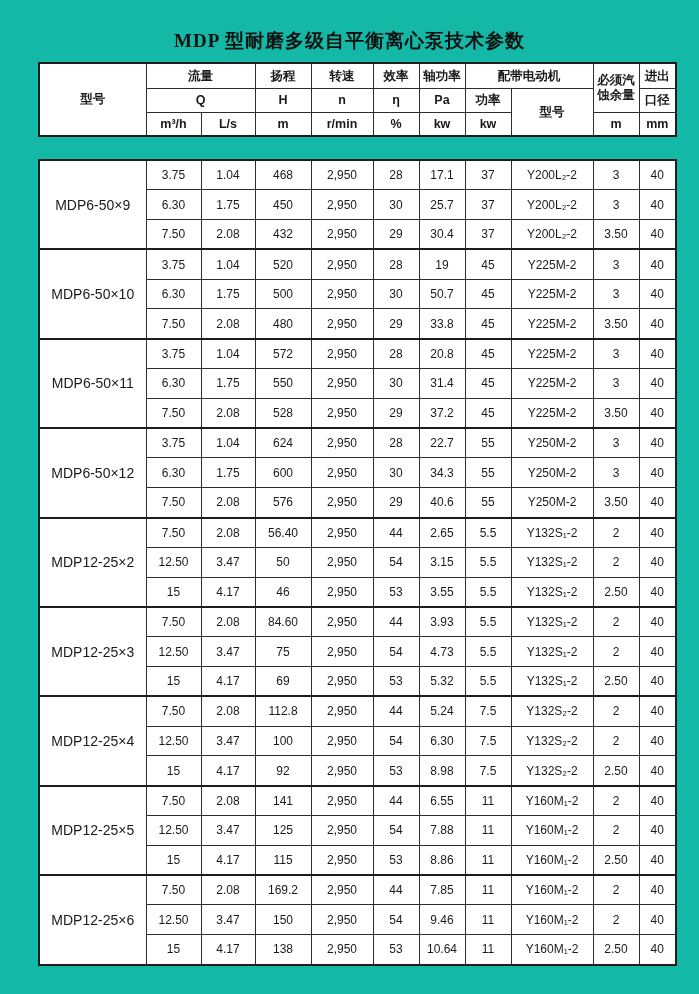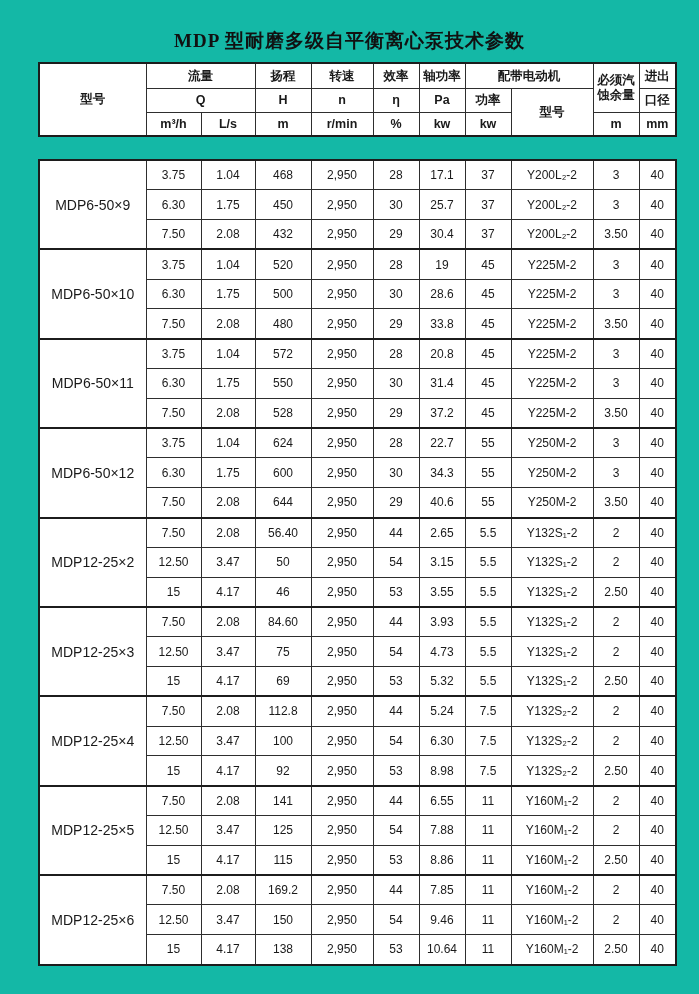--- a/index.html
+++ b/index.html
@@ -173,21 +173,21 @@
             <td>Y225M-2</td>
             <td>3</td>
             <td>40</td>
           </tr>
           <tr>
             <td>6.30</td>
             <td>1.75</td>
             <td>500</td>
             <td>2,950</td>
             <td>30</td>
-            <td>28.6</td>
+            <td>50.7</td>
             <td>45</td>
             <td>Y225M-2</td>
             <td>3</td>
             <td>40</td>
           </tr>
           <tr>
             <td>7.50</td>
             <td>2.08</td>
             <td>480</td>
             <td>2,950</td>
@@ -256,21 +256,21 @@
             <td>30</td>
             <td>34.3</td>
             <td>55</td>
             <td>Y250M-2</td>
             <td>3</td>
             <td>40</td>
           </tr>
           <tr>
             <td>7.50</td>
             <td>2.08</td>
-            <td>644</td>
+            <td>576</td>
             <td>2,950</td>
             <td>29</td>
             <td>40.6</td>
             <td>55</td>
             <td>Y250M-2</td>
             <td>3.50</td>
             <td>40</td>
           </tr>
           <tr class="group-start">
             <td rowspan="3" class="model-cell">MDP12-25×2</td>

